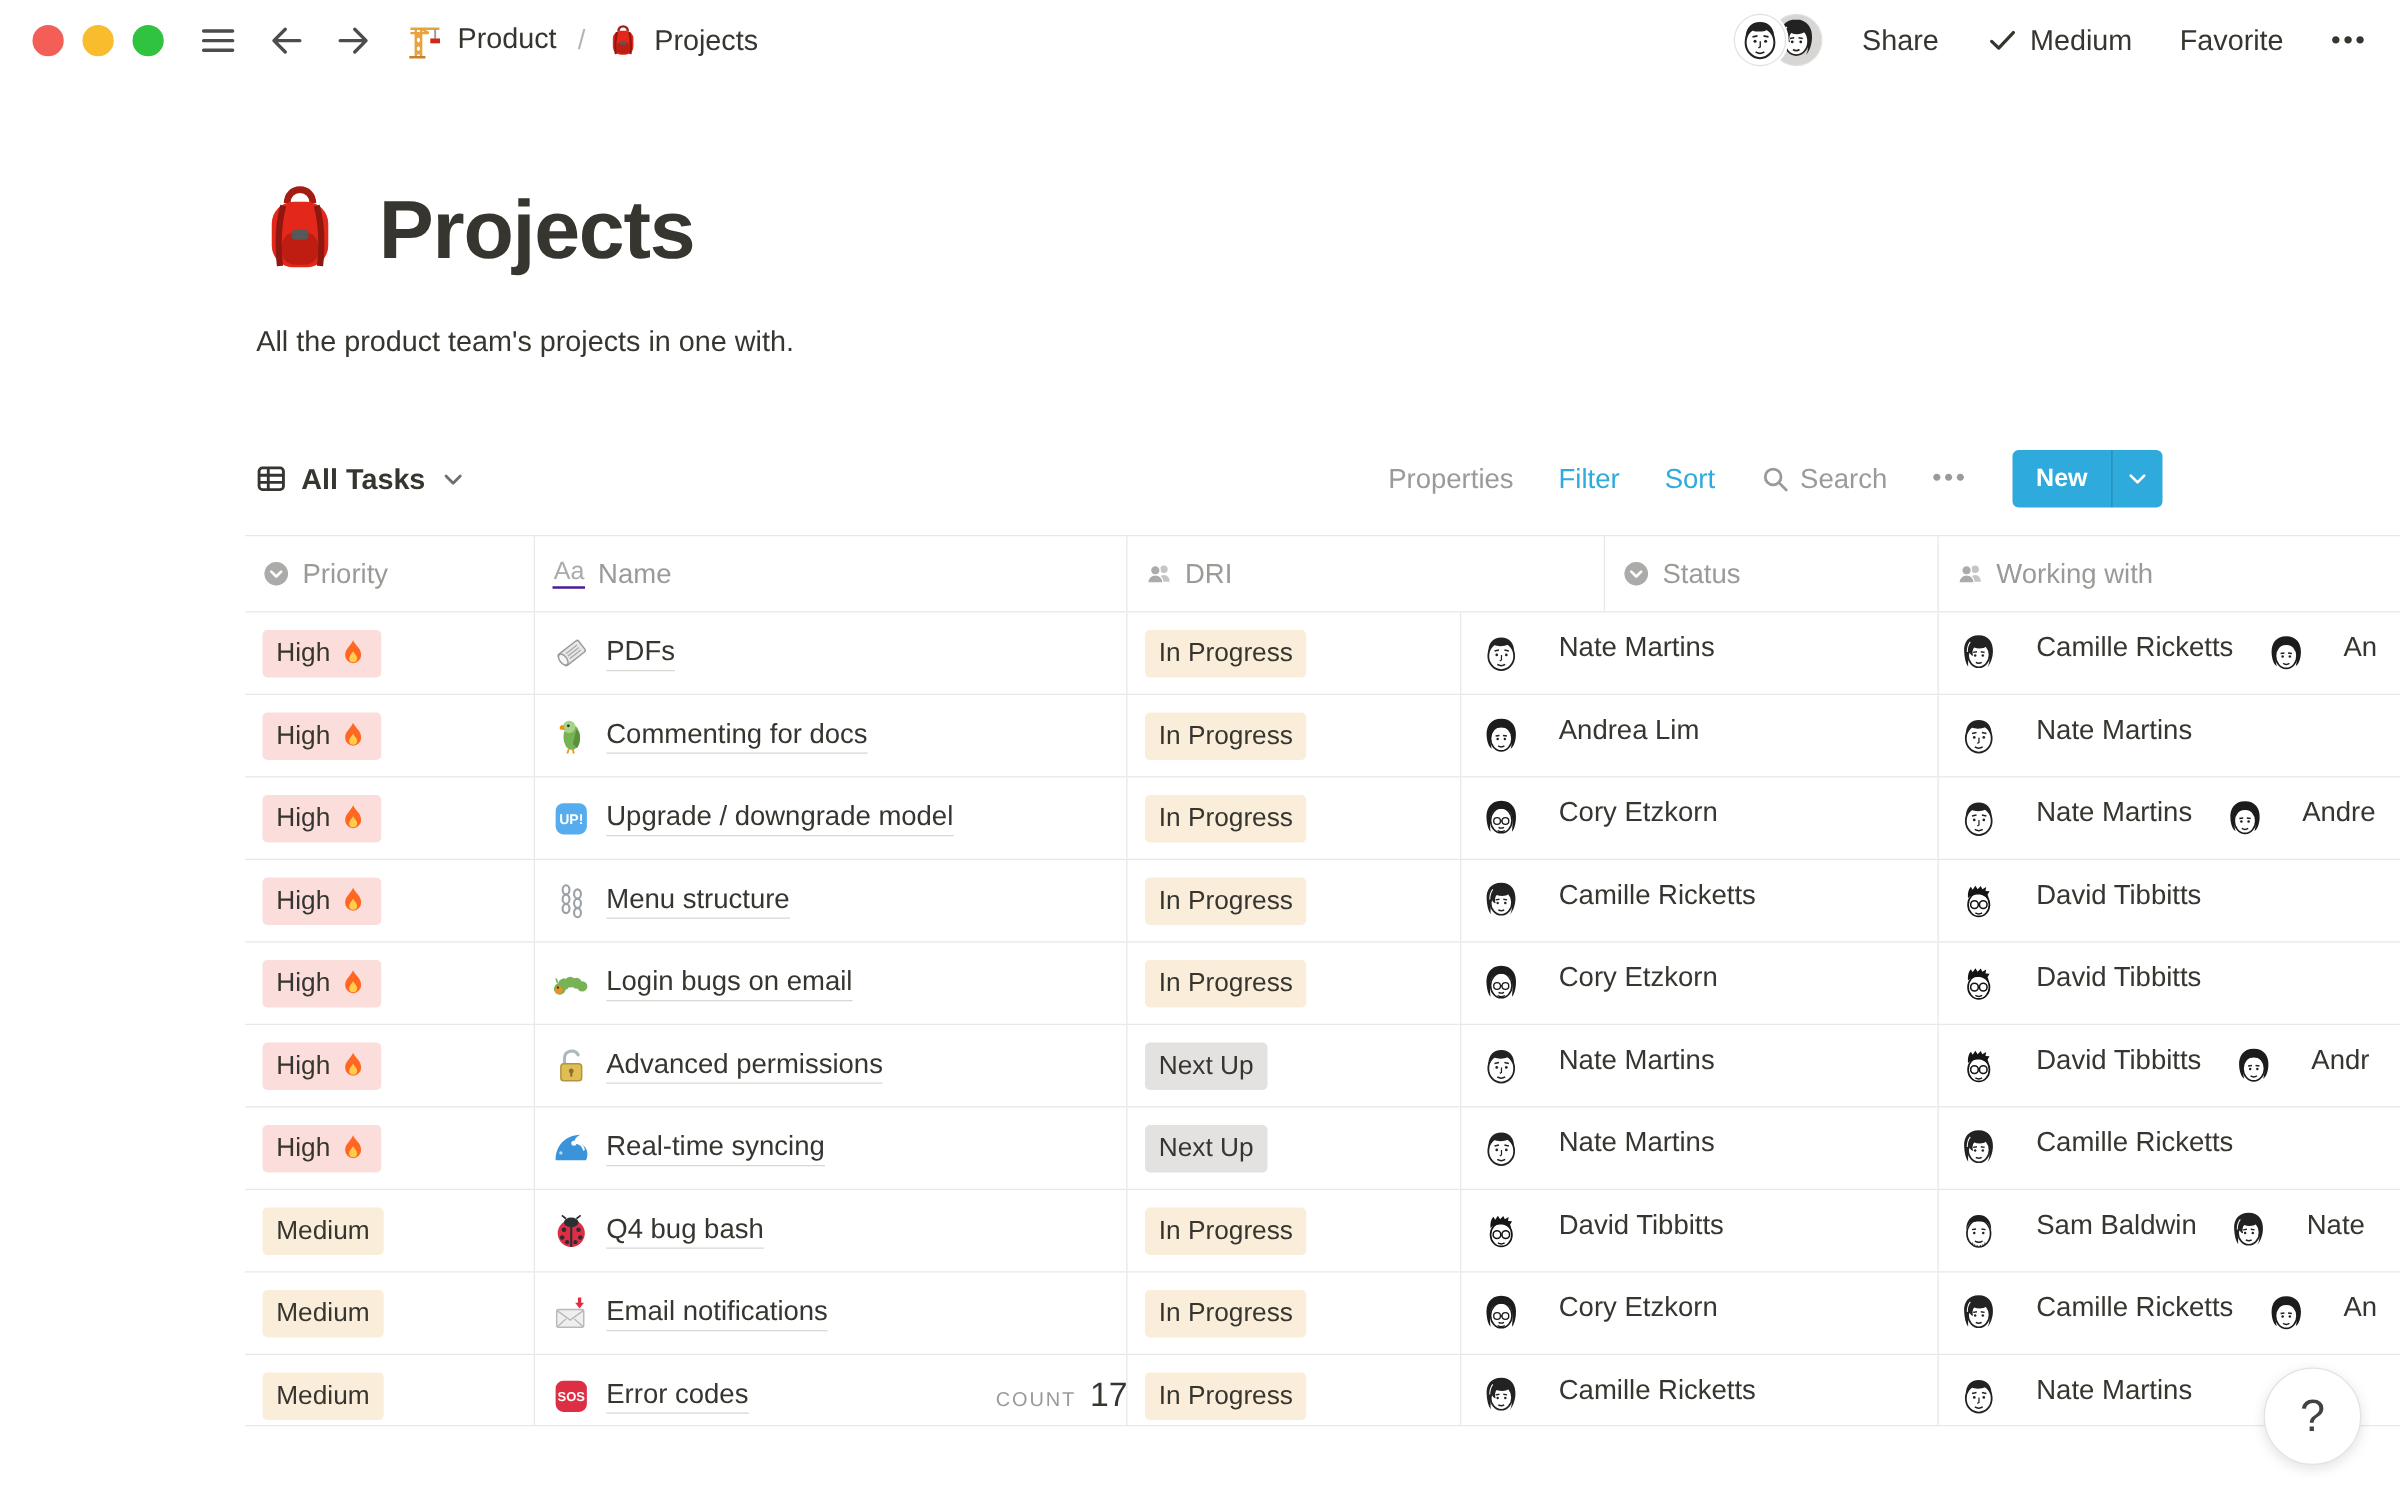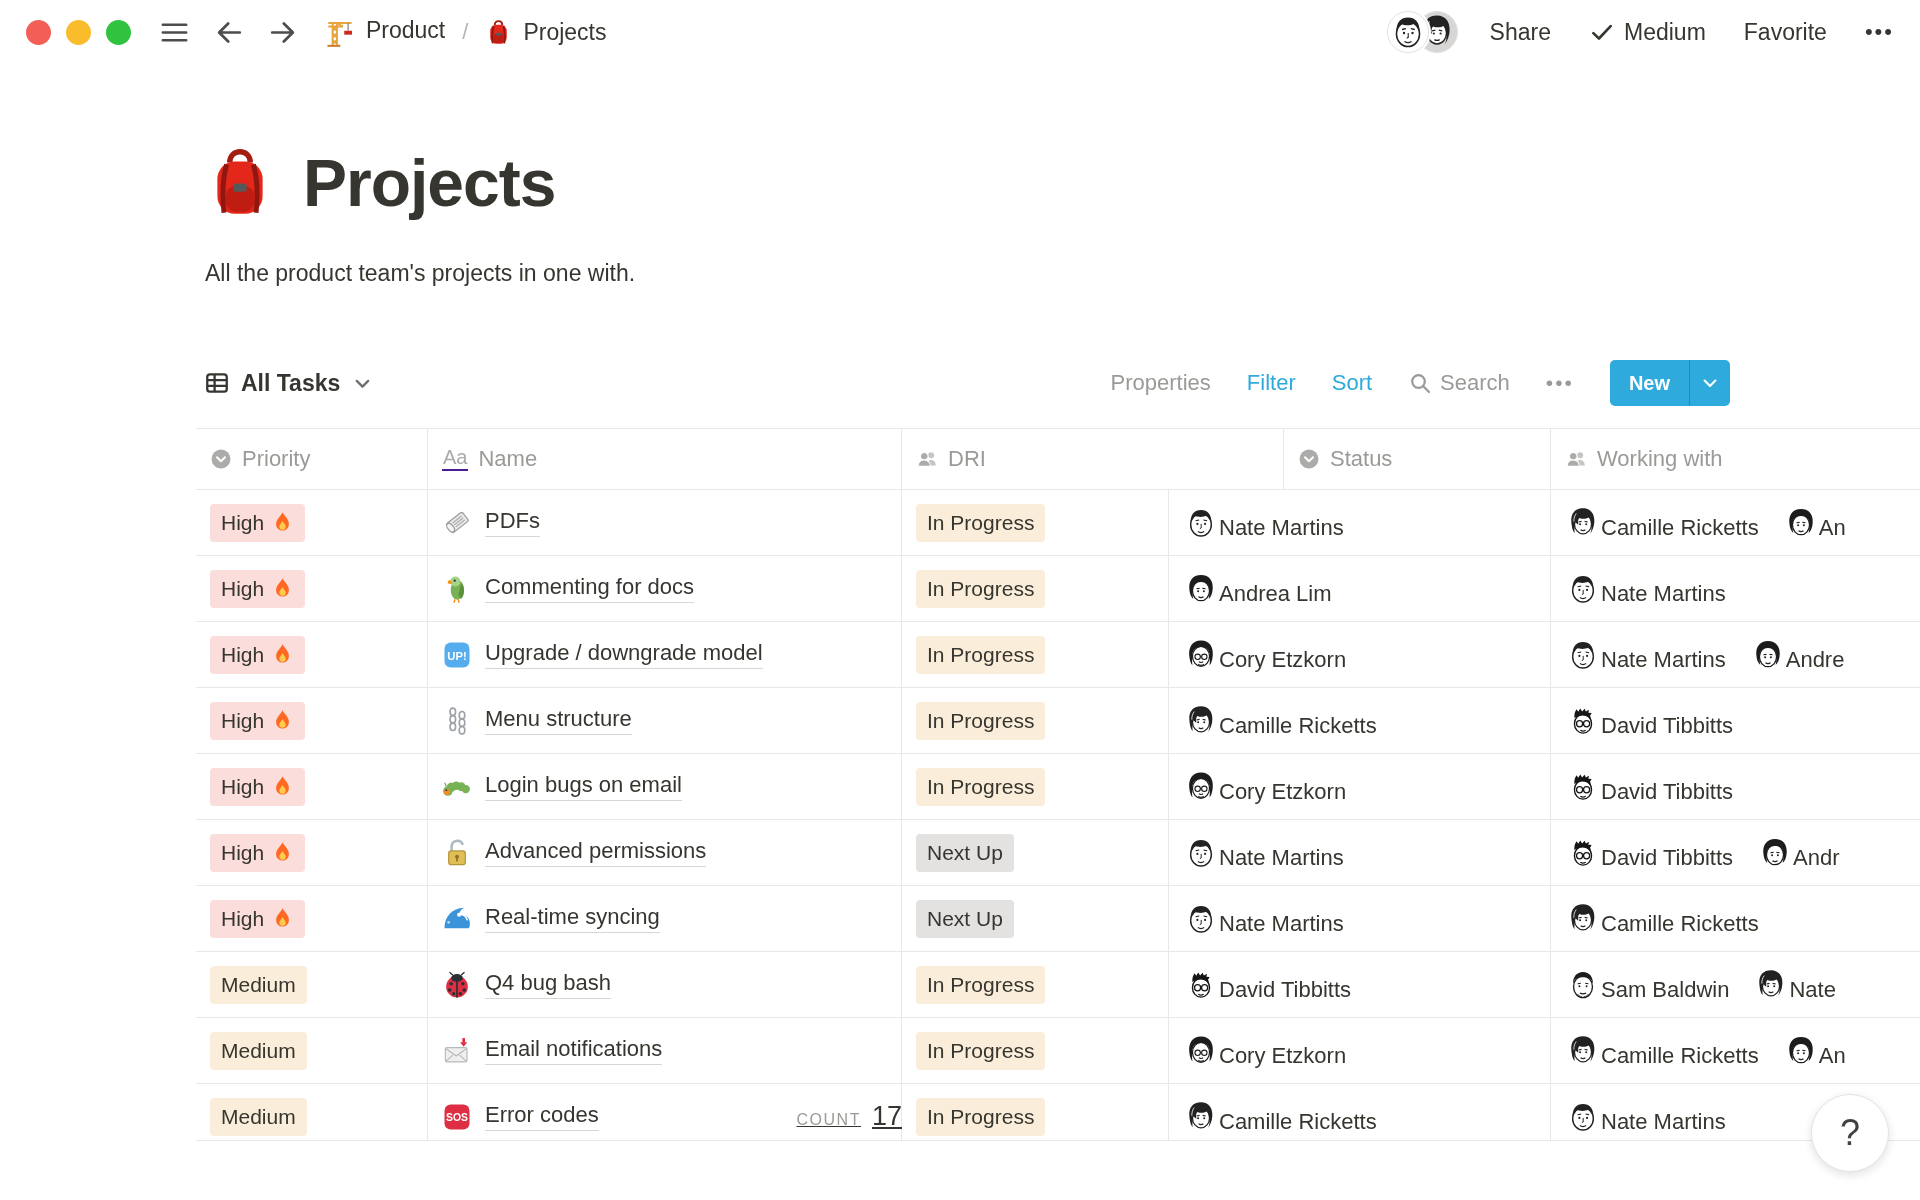--- a/index.html
+++ b/index.html
@@ -60,24 +60,24 @@
   .c0{width:232px;} .c1{width:474px;} .c2{width:267px;} .c3{width:382px;} .c4{width:460px;border-right:none;}
   .hlabel{font-size:22px;}
   .hicon{width:22px;height:22px;flex:none;}
   .aa-icon{font-size:20px;color:#ABABA9;border-bottom:2px solid #4c1d95;line-height:1.05;padding:0 1px 1px;}
   .badge{display:inline-flex;align-items:center;gap:7px;height:38px;padding:0 11px;border-radius:4px;font-size:21px;color:var(--text);}
   .k-high{background:var(--badge-high);}
   .k-medium,.k-in-progress{background:var(--badge-warm);}
   .k-next-up{background:var(--badge-gray);}
   .badge-fire{width:23px;height:23px;}
   .page-link{font-size:22px;font-weight:400;border-bottom:1.5px solid #D9D7D2;padding-bottom:2px;margin-left:3px;cursor:default;}
-  .person{display:flex;align-items:flex-end;gap:0;margin-right:14px;flex:none;}
+  .person{display:flex;align-items:flex-start;gap:28px;margin-right:14px;flex:none;}
   .person-name{font-size:22px;}
   
-  .footer-count{position:absolute;left:196px;top:1101px;width:706px;display:flex;justify-content:flex-end;align-items:baseline;gap:11px;text-decoration:underline;}
+  .footer-count{position:absolute;left:196px;top:1101px;width:706px;display:flex;justify-content:flex-end;align-items:baseline;gap:11px;}
   .count-label{font-size:16px;letter-spacing:1.5px;color:var(--muted);}
   .count-value{font-size:27px;color:var(--text);}
   .help-btn{position:absolute;left:1811px;top:1094px;width:78px;height:78px;border-radius:50%;background:#fff;
     border:1px solid #E4E3E0;box-shadow:0 3px 10px rgba(15,15,15,.12);display:flex;align-items:center;justify-content:center;
     font-size:36px;color:#424240;z-index:10;}
 </style>
 </head>
 <body>
 
 <svg width="0" height="0" style="position:absolute" aria-hidden="true">

